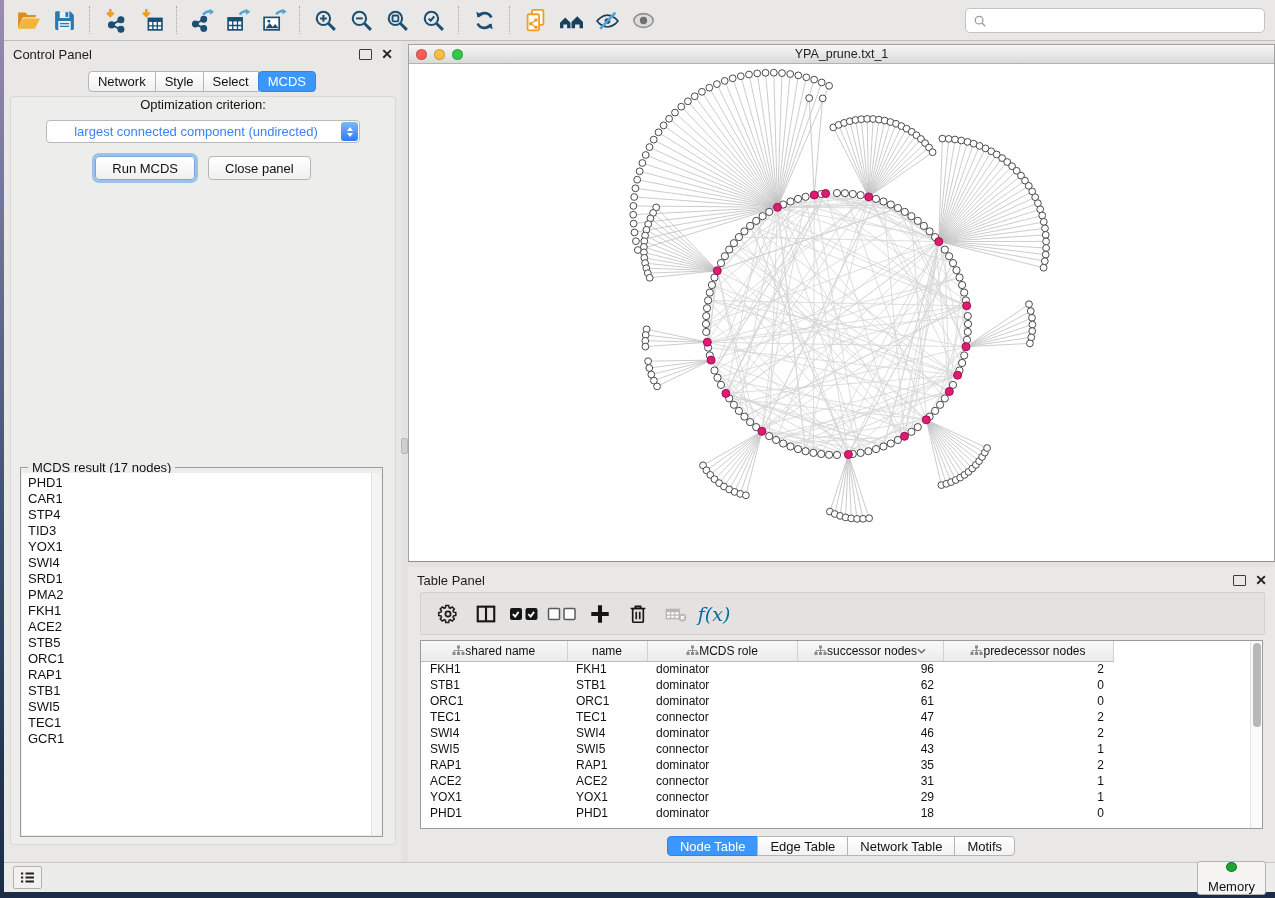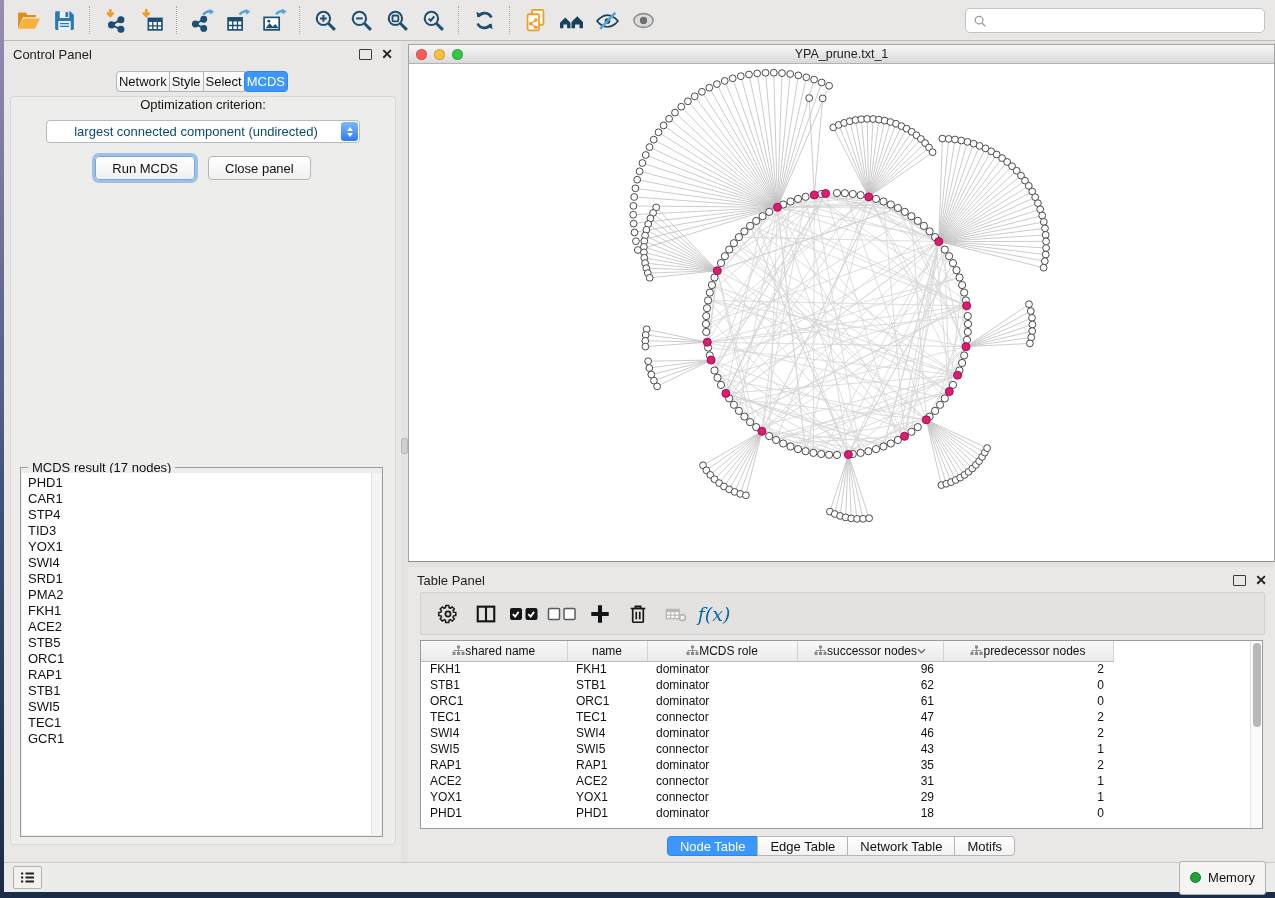--- a/index.html
+++ b/index.html
@@ -20,27 +20,27 @@
   
   .main { flex:1; display:flex; min-height:0; }
 
   
   .left-panel { width:397px; flex:0 0 auto; display:flex; flex-direction:column; background:#e9e8e6; }
   .panel-title-row { height:22px; display:flex; align-items:center; padding:4px 8px 0 9px; font-size:13px; color:#1c1c1c; flex:0 0 auto; }
   .panel-title-row .spacer { flex:1; }
   .win-mini { width:13px; height:11px; border:1.6px solid #3a3a3a; border-radius:1px; margin-right:9px; cursor:default; }
   .win-close { font-size:14px; font-weight:bold; color:#222; line-height:11px; cursor:default; }
   .cp-tabs { display:flex; justify-content:center; margin:8px 0 2px; flex:0 0 auto; }
-  .cp-tab { height:21px; padding:0 2px; font-size:13px; display:flex; align-items:center; background:linear-gradient(#ffffff,#f0f0f0); border:1px solid #b5b5b5; margin-left:-1px; color:#111; cursor:default; }
+  .cp-tab { height:21px; padding:0 9px; font-size:13px; display:flex; align-items:center; background:linear-gradient(#ffffff,#f0f0f0); border:1px solid #b5b5b5; margin-left:-1px; color:#111; cursor:default; }
   .cp-tab:first-child { border-radius:4px 0 0 4px; }
   .cp-tab:last-child { border-radius:0 4px 4px 0; }
   .cp-tab.active { background:#3b97fb; border-color:#2f86e8; color:#fff; border-radius:4px; }
   .tab-content { flex:1; margin:2px 5px 17px 6px; background:#ededec; border:1px solid #d9d8d6; border-radius:4px; position:relative; }
   .opt-label { text-align:center; font-size:13px; color:#111; }
-  .dropdown { margin:8px auto 0; width:314px; height:23px; background:#fff; border:1px solid #b9b9b9; border-radius:4px; display:flex; align-items:center; font-size:13px; color:#0c4a6e; position:relative; cursor:default; }
+  .dropdown { margin:8px auto 0; width:314px; height:23px; background:#fff; border:1px solid #b9b9b9; border-radius:4px; display:flex; align-items:center; font-size:13px; color:#3b82f6; position:relative; cursor:default; }
   .dropdown .dd-text { flex:1; text-align:center; padding-right:14px; }
   .dd-stepper { position:absolute; right:1px; top:1px; bottom:1px; width:17px; border-radius:3px; background:linear-gradient(#7db9f8,#2e7cf0); display:flex; flex-direction:column; align-items:center; justify-content:center; gap:2px; }
   .dd-stepper i { display:block; width:0; height:0; border-left:3.5px solid transparent; border-right:3.5px solid transparent; }
   .dd-stepper .up { border-bottom:4px solid #fff; }
   .dd-stepper .dn { border-top:4px solid #fff; }
   .btn-row { display:flex; justify-content:center; gap:13px; margin-top:13px; }
   .push-btn { height:24px; padding:0 16px; font-size:13px; color:#111; background:linear-gradient(#ffffff,#f0f0f0); border:1px solid #b5b5b5; border-radius:4px; cursor:default; font-family:"Liberation Sans",sans-serif; }
   .push-btn.focused { box-shadow:0 0 0 3px rgba(111,169,232,.65); border-color:#7aa9d8; }
   .groupbox { position:absolute; left:9px; right:12px; top:370px; bottom:7px; border:1px solid #9b9b9b; }
   .groupbox .legend { position:absolute; top:-8px; left:7px; background:#ededec; padding:0 4px; font-size:13px; color:#111; }
@@ -82,21 +82,21 @@
   .tp-tabs { display:flex; justify-content:center; margin:7px 0 6px; flex:0 0 auto; }
   .tp-tab { height:20px; padding:0 12px; font-size:13px; display:flex; align-items:center; background:linear-gradient(#ffffff,#f2f2f2); border:1px solid #b5b5b5; margin-left:-1px; color:#111; cursor:default; }
   .tp-tab:first-child { border-radius:4px 0 0 4px; }
   .tp-tab:last-child { border-radius:0 4px 4px 0; }
   .tp-tab.active { background:#3b97fb; border-color:#2f86e8; color:#fff; }
 
   
   .status-bar { height:30px; background:#ececeb; border-top:1px solid #c7c6c4; display:flex; align-items:center; padding:0 9px; flex:0 0 auto; }
   .sb-left-btn { width:29px; height:23px; background:#f2f1ef; border:1px solid #b3b2b0; border-radius:2px; display:flex; align-items:center; justify-content:center; cursor:default; }
   .sb-spacer { flex:1; }
-  .memory-btn { height:34px; padding:0 10px; background:#f5f4f2; border:1px solid #b3b2b0; border-radius:3px; display:flex; align-items:center; gap:7px; font-size:13px; color:#111; cursor:default; }
+  .memory-btn { height:34px; padding:0 10px; background:#f5f4f2; border:1px solid #b3b2b0; border-radius:3px; display:flex; align-items:center; gap:7px; font-size:13px; color:#111; cursor:default;flex-direction:column; }
   .mem-dot { width:11px; height:11px; border-radius:50%; }
 </style>
 </head>
 <body>
 
 <div class="app">
 
   <div class="toolbar" id="main-toolbar">
     <div class="tb-btn">
         <svg viewBox="0 0 24 24">

